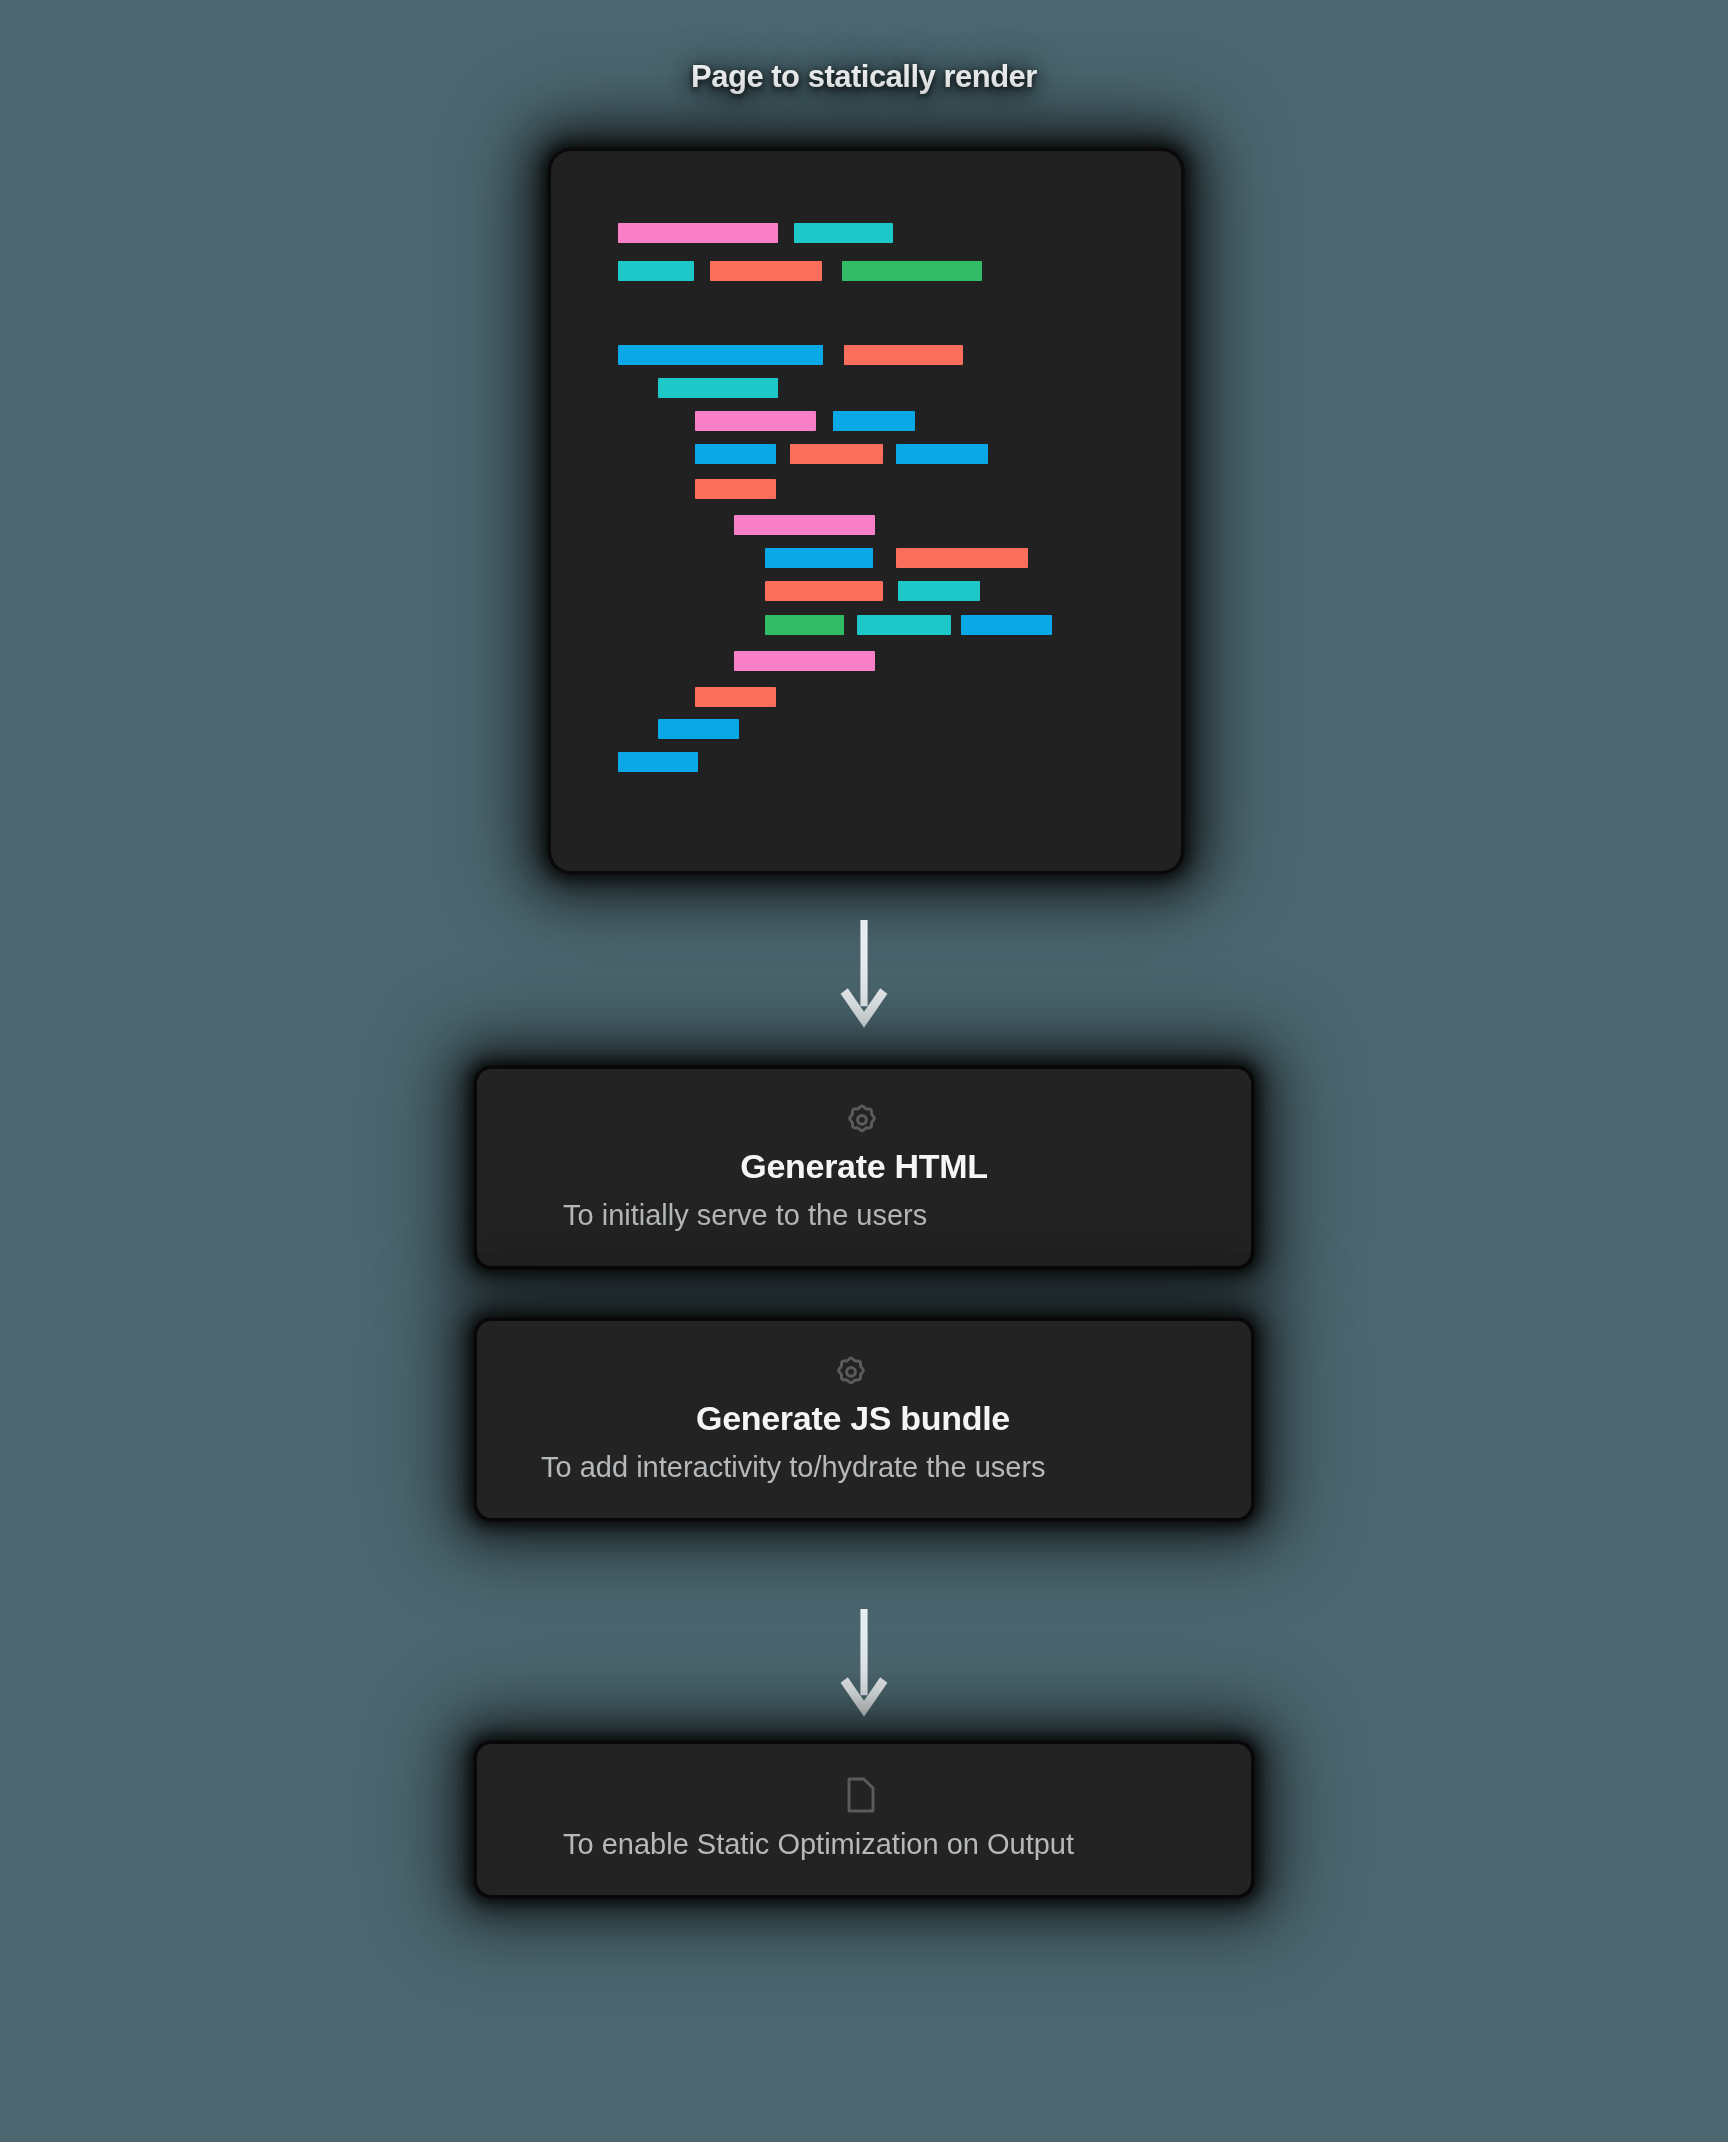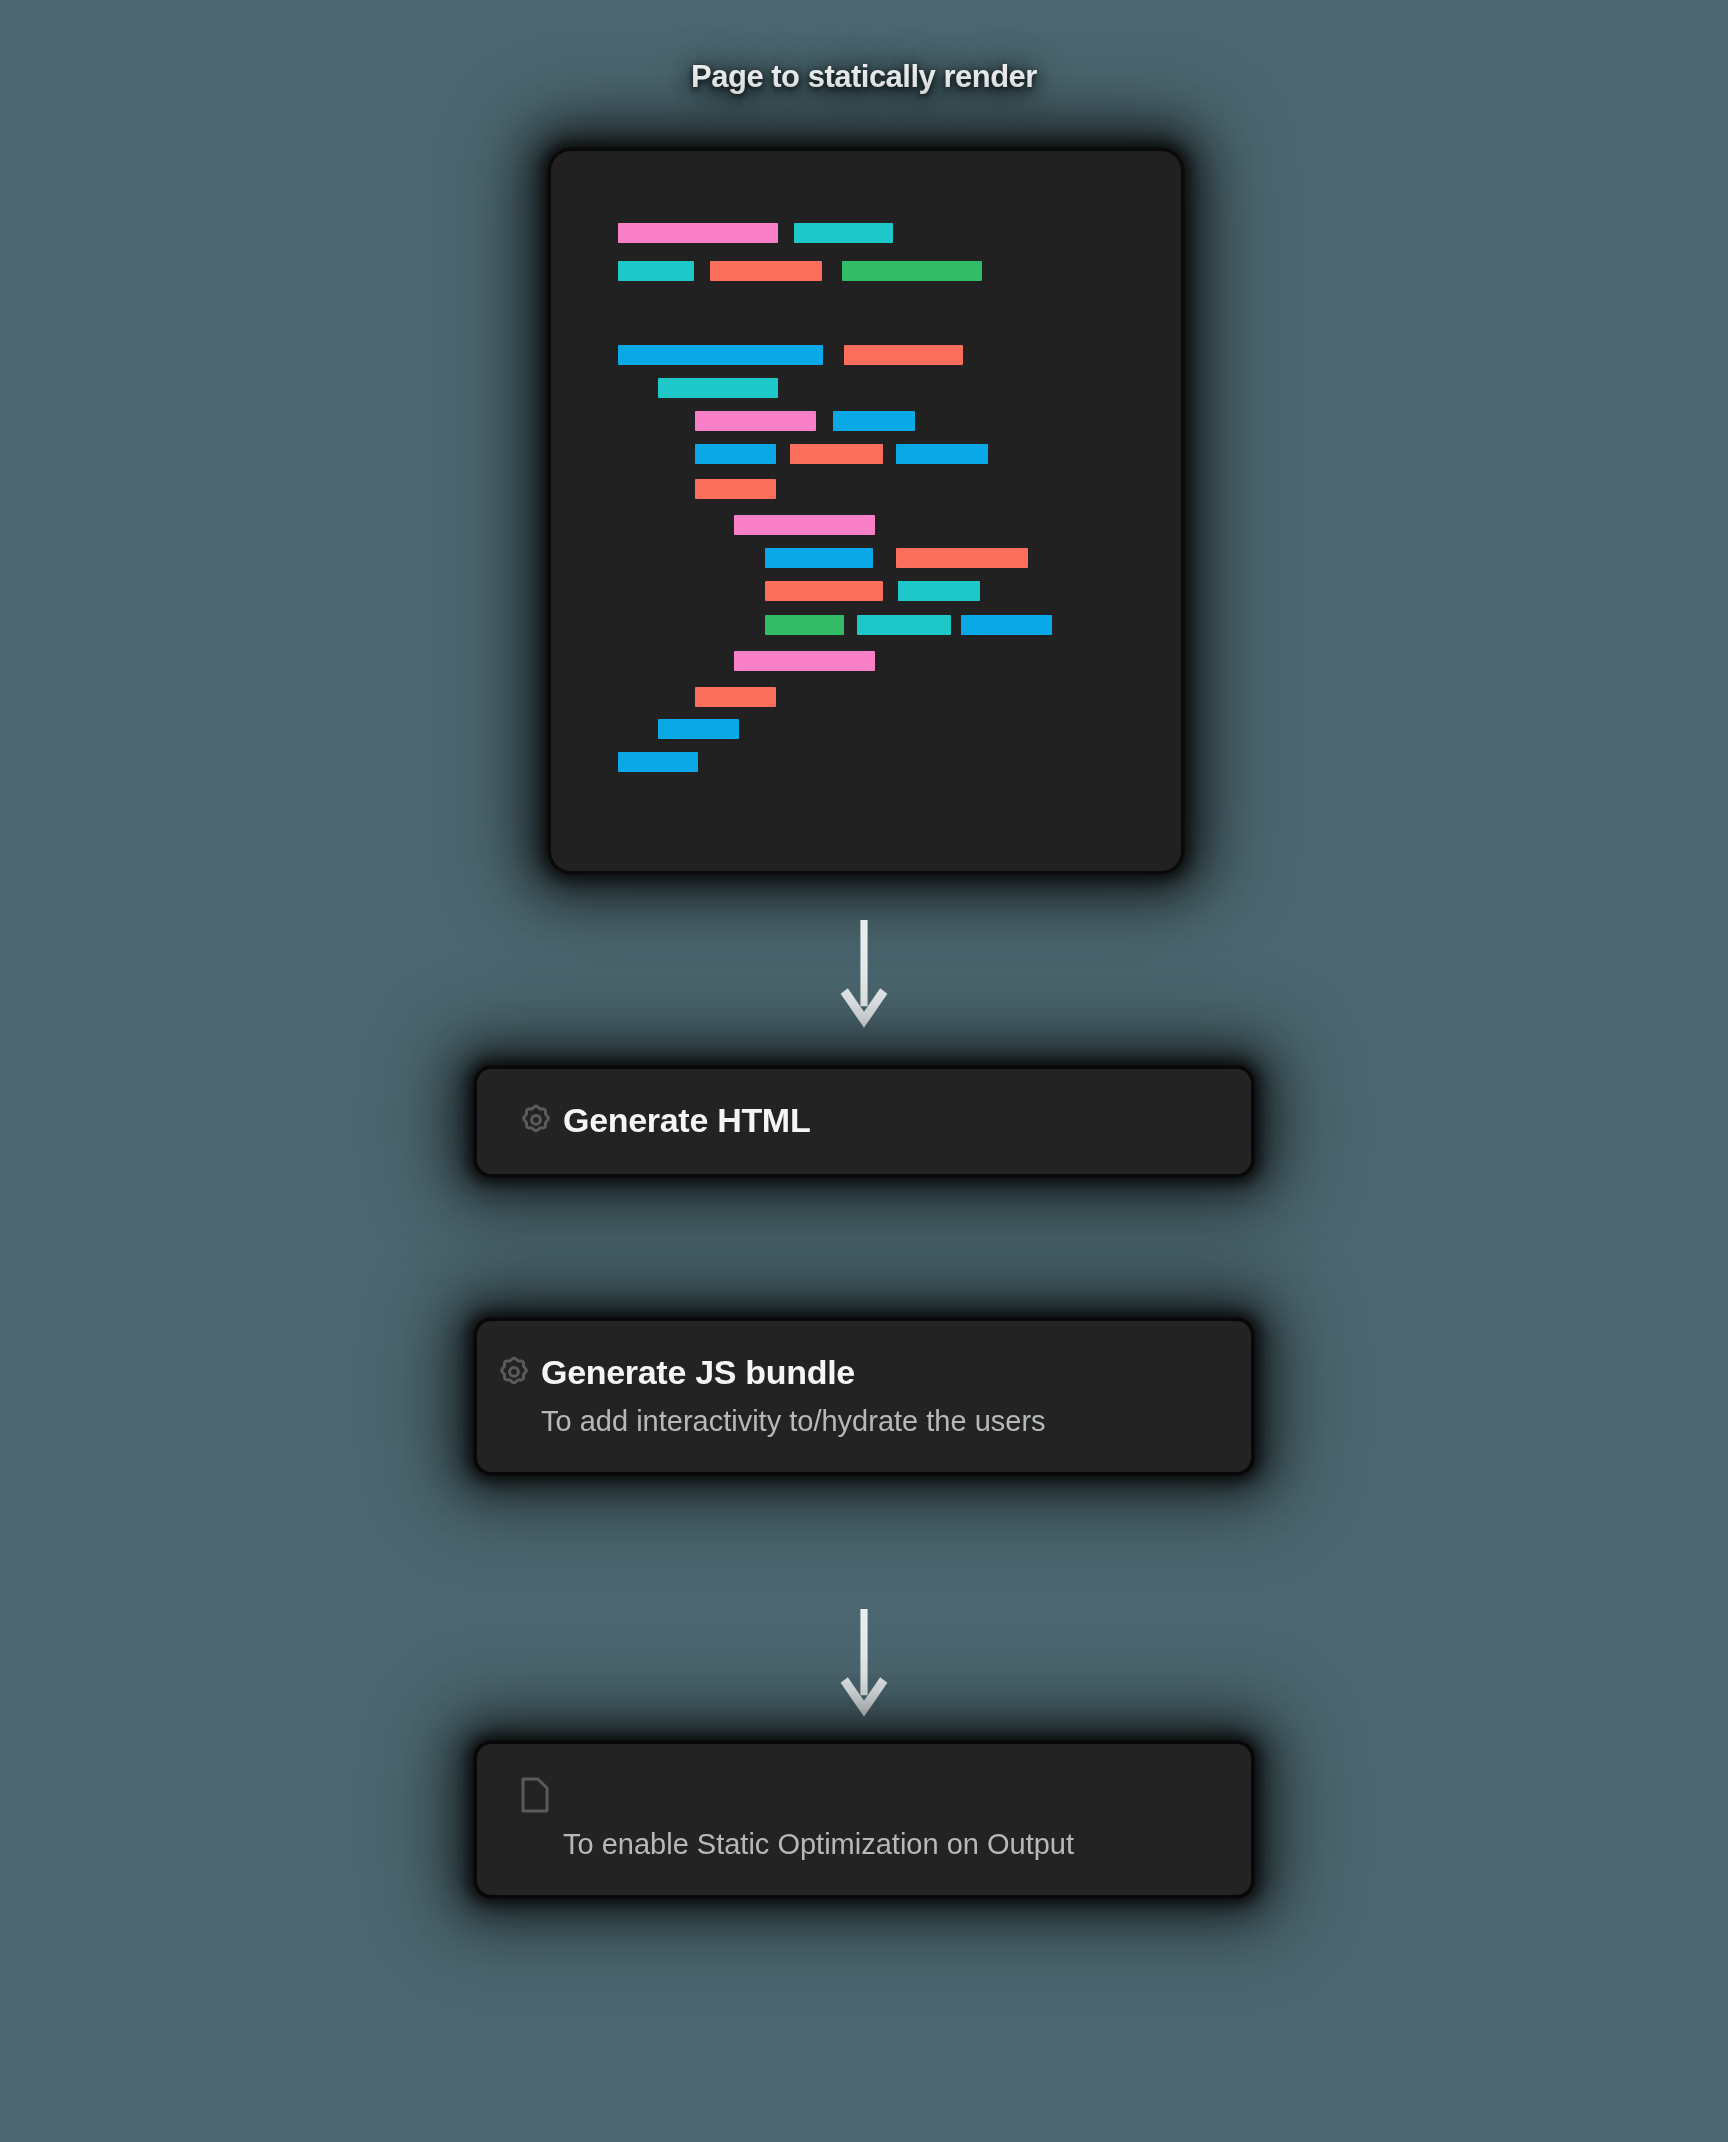--- a/index.html
+++ b/index.html
@@ -92,21 +92,22 @@
     padding: 31px 36px 34px 36px;
     box-shadow:
       0 0 0 3.6px rgba(8,8,8,0.92),
       0 0 12.6px 9px rgba(8,8,8,0.84),
       0 0 40px 21.6px rgba(8,8,8,0.60),
       0 0 83px 38px rgba(8,8,8,0.32);
   }
   .card-head {
     display: flex;
     align-items: center;
-    gap: 0;
+    gap: 7px;
+    flex-direction: column;
   }
   .card-icon {
     width: 50px;
     min-width: 50px;
     height: 40px;
     display: flex;
     align-items: center;
     justify-content: flex-start;
     padding-left: 3.6px;
     box-sizing: border-box;
@@ -213,20 +214,21 @@
       <span class="card-icon">
         <svg width="38" height="38" viewBox="0 0 24 24" fill="none" stroke="#5b5b5b" stroke-width="1.9" stroke-linecap="round" stroke-linejoin="round">
           <path d="M12 3.2c1.1 0 1.6 1.3 2.6 1.7 1 .4 2.2-.3 3 .5s.1 2 .5 3c.4 1 1.7 1.5 1.7 2.6s-1.3 1.6-1.7 2.6c-.4 1 .3 2.2-.5 3s-2 .1-3 .5c-1 .4-1.5 1.7-2.6 1.7s-1.6-1.3-2.6-1.7c-1-.4-2.2.3-3-.5s-.1-2-.5-3c-.4-1-1.7-1.5-1.7-2.6s1.3-1.6 1.7-2.6c.4-1-.3-2.2.5-3s2-.1 3-.5c1-.4 1.5-1.7 2.6-1.7z"></path>
           <circle cx="12" cy="11.9" r="2.8"></circle>
         </svg>
       </span>
       <span class="card-title">
         <span>Generate HTML</span>
       </span>
     </div>
+    <div class="card-desc">To initially serve to the users</div>
   </div>
 
   <div class="card" style="top:1321px;padding-left:14px;">
     <div class="card-head">
       <span class="card-icon">
         <svg width="38" height="38" viewBox="0 0 24 24" fill="none" stroke="#5b5b5b" stroke-width="1.9" stroke-linecap="round" stroke-linejoin="round">
           <path d="M12 3.2c1.1 0 1.6 1.3 2.6 1.7 1 .4 2.2-.3 3 .5s.1 2 .5 3c.4 1 1.7 1.5 1.7 2.6s-1.3 1.6-1.7 2.6c-.4 1 .3 2.2-.5 3s-2 .1-3 .5c-1 .4-1.5 1.7-2.6 1.7s-1.6-1.3-2.6-1.7c-1-.4-2.2.3-3-.5s-.1-2-.5-3c-.4-1-1.7-1.5-1.7-2.6s1.3-1.6 1.7-2.6c.4-1-.3-2.2.5-3s2-.1 3-.5c1-.4 1.5-1.7 2.6-1.7z"></path>
           <circle cx="12" cy="11.9" r="2.8"></circle>
         </svg>
       </span>

